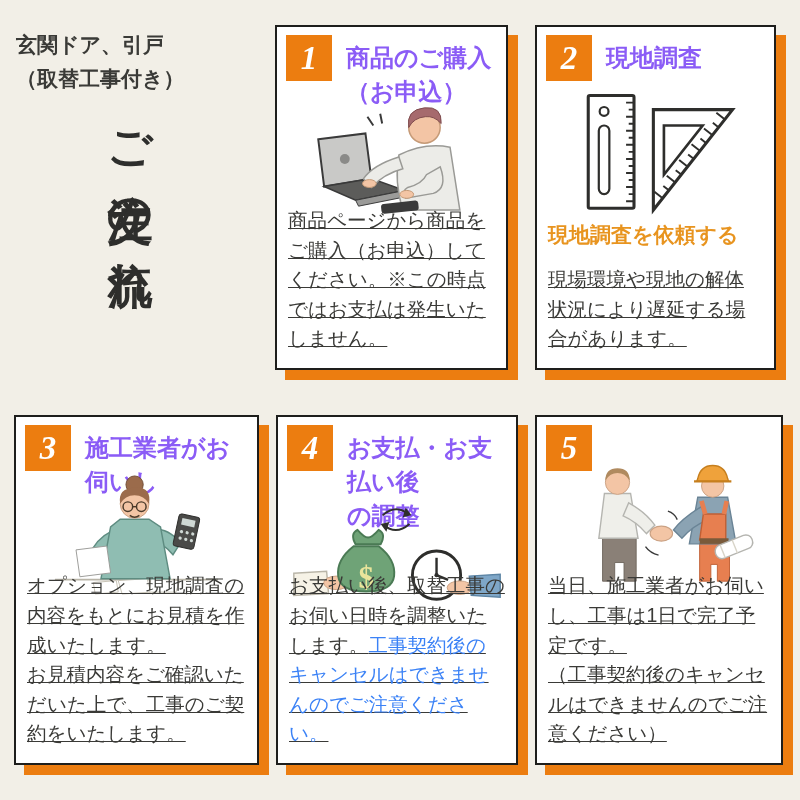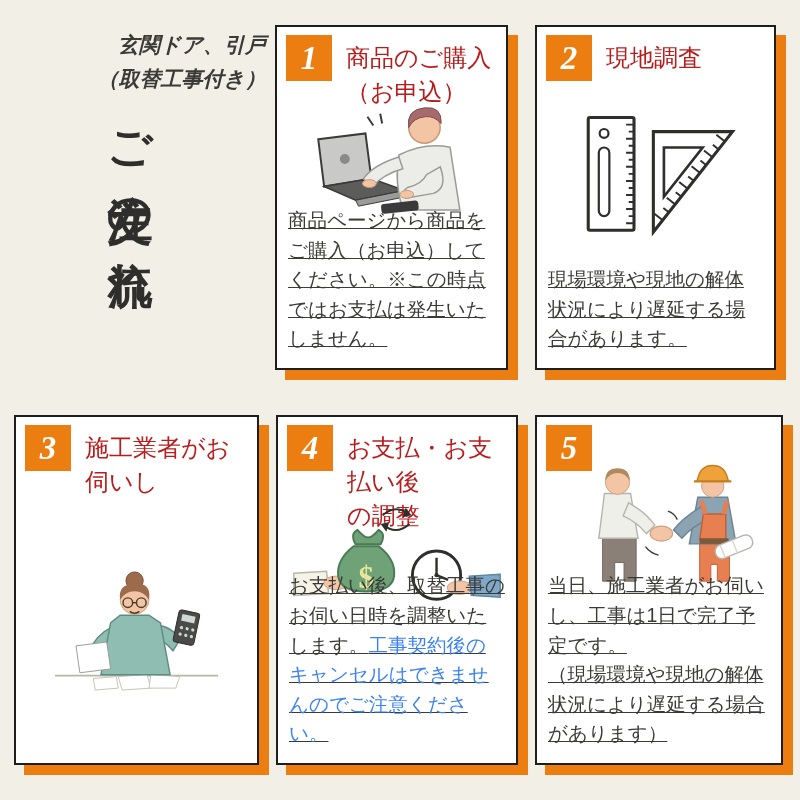--- a/index.html
+++ b/index.html
@@ -6,23 +6,23 @@
   html,body { width:800px; height:800px; }
   body {
     position:relative;
     background:#F2EFE7;
     font-family:"Liberation Sans", sans-serif;
     color:#3A3A37;
     overflow:hidden;
   }
   
   .title-block {
-    position:absolute; left:26px; top:28px; width:240px;
-    text-align:right; font-weight:bold; font-size:21px;
-    line-height:1.6; color:#3A3A37; white-space:pre-line;font-style:italic;
+    position:absolute; left:16px; top:28px; width:240px;
+    text-align:left; font-weight:bold; font-size:21px;
+    line-height:1.6; color:#3A3A37; white-space:pre-line;
   }
   .vertical-title-wrap {
     position:absolute; left:10px; top:102px; width:240px; height:290px;
     display:flex; justify-content:center;
   }
   .vertical-title {
     writing-mode:vertical-rl; text-orientation:upright;
     font-size:45px; font-weight:bold; letter-spacing:5px; color:#2E2E2C;
   }
   
@@ -40,22 +40,22 @@
 
   .card-header { display:flex; align-items:flex-start; padding:8px 10px 0 9px; }
   .badge {
     width:46px; height:46px; flex:0 0 46px;
     background:#EC7D10; color:#ffffff;
     font-family:"Liberation Serif", serif; font-style:italic; font-weight:bold;
     font-size:33px; display:flex; align-items:center; justify-content:center;
   }
   .card-title {
     margin-left:14px; padding-top:6px;
-    font-size:24px; font-weight:normal; line-height:34px;
-    color:#b91c1c; white-space:pre-line;
+    font-size:24px; font-weight:bold; line-height:34px;
+    color:#8b5cf6; white-space:pre-line;
   }
   .illus {
     flex:1; min-height:0;
     display:flex; align-items:center; justify-content:center;
   }
   .card-body {
     font-size:19.5px; line-height:1.52; margin:0 11px 14px;
     white-space:pre-line; color:#3A3A37;text-decoration:underline;
   }
   .survey-link {
@@ -110,20 +110,21 @@
         <rect x="18" y="12" width="52" height="128" rx="2"></rect>
         <circle cx="36" cy="30" r="5" stroke-width="2.5"></circle>
         <rect x="30" y="46" width="12" height="78" rx="6" stroke-width="2.5"></rect>
         <path d="M70 20h-9M70 28h-6M70 36h-9M70 44h-6M70 52h-9M70 60h-6M70 68h-9M70 76h-6M70 84h-9M70 92h-6M70 100h-9M70 108h-6M70 116h-9M70 124h-6M70 132h-9" stroke-width="2.2"></path>
         <path d="M92,28 H182 L92,142 Z"></path>
         <path d="M104,46 H148 L104,102 Z" stroke-width="3"></path>
         <path d="M102.6 128.6L93.2 121.2M109.6 119.6L103.3 114.7M116.6 110.6L107.2 103.2M123.7 101.7L117.4 96.8M130.7 92.7L121.3 85.3M137.8 83.8L131.5 78.9M144.8 74.8L135.4 67.4M151.8 65.8L145.5 60.9M158.9 56.9L149.5 49.5M165.9 47.9L159.6 43M173 39L163.6 31.6" stroke-width="2.2"></path>
       </g>
     </svg>
   </div>
+  <div class="survey-link">現地調査を依頼する</div>
   <div class="card-body">現場環境や現地の解体状況により遅延する場合があります。</div>
 </div>
 
 <div class="card card3">
   <div class="card-header">
     <div class="badge">3</div>
     <div class="card-title">施工業者がお伺いし</div>
   </div>
   <div class="illus">
     <svg width="205" height="120" viewBox="0 0 210 125">
@@ -149,20 +150,22 @@
         <rect x="150" y="46" width="14" height="7" fill="#cfd8d4"></rect>
         <circle cx="152" cy="60" r="1.7" fill="#cfd8d4"></circle>
           <circle cx="158" cy="60" r="1.7" fill="#cfd8d4"></circle>
           <circle cx="164" cy="60" r="1.7" fill="#cfd8d4"></circle>
         <circle cx="152" cy="67" r="1.7" fill="#cfd8d4"></circle>
           <circle cx="158" cy="67" r="1.7" fill="#cfd8d4"></circle>
           <circle cx="164" cy="67" r="1.7" fill="#cfd8d4"></circle>
       </g>
     </svg>
   </div>
+  <div class="card-body">オプション、現地調査の内容をもとにお見積を作成いたします。
+お見積内容をご確認いただいた上で、工事のご契約をいたします。</div>
 </div>
 
 <div class="card card4">
   <div class="card-header">
     <div class="badge">4</div>
     <div class="card-title">お支払・お支払い後
 の調整</div>
   </div>
   <div class="illus">
     <svg width="212" height="108" viewBox="0 0 214 112">
@@ -212,14 +215,14 @@
         <line x1="186" y1="88" x2="186" y2="103" stroke="#d8d4c8" stroke-width="1.5"></line>
       </g>
       <circle cx="162" cy="30" r="12" fill="#F3C5A5" stroke="#caa183" stroke-width="1"></circle>
       <path d="M146,22 q3,-14 16,-14 q13,0 16,14 l1,3 h-34 z" fill="#EFA23B" stroke="#c67f1e" stroke-width="1.5"></path>
       <line x1="142" y1="25" x2="182" y2="25" stroke="#c67f1e" stroke-width="2.5"></line>
       <ellipse cx="107" cy="81" rx="12" ry="8" fill="#F3C5A5" stroke="#caa183" stroke-width="1.2"></ellipse>
       <path d="M90,95 q5,7 14,9 M124,66 q-3,-7 -10,-9" stroke="#3a3a3a" stroke-width="1.5" fill="none"></path>
     </svg>
   </div>
   <div class="card-body">当日、施工業者がお伺いし、工事は1日で完了予定です。
-（現場環境や現地の解体状況により遅延する場合があります）</div>
+（工事契約後のキャンセルはできませんのでご注意ください）</div>
 </div>
 
 </body></html>

